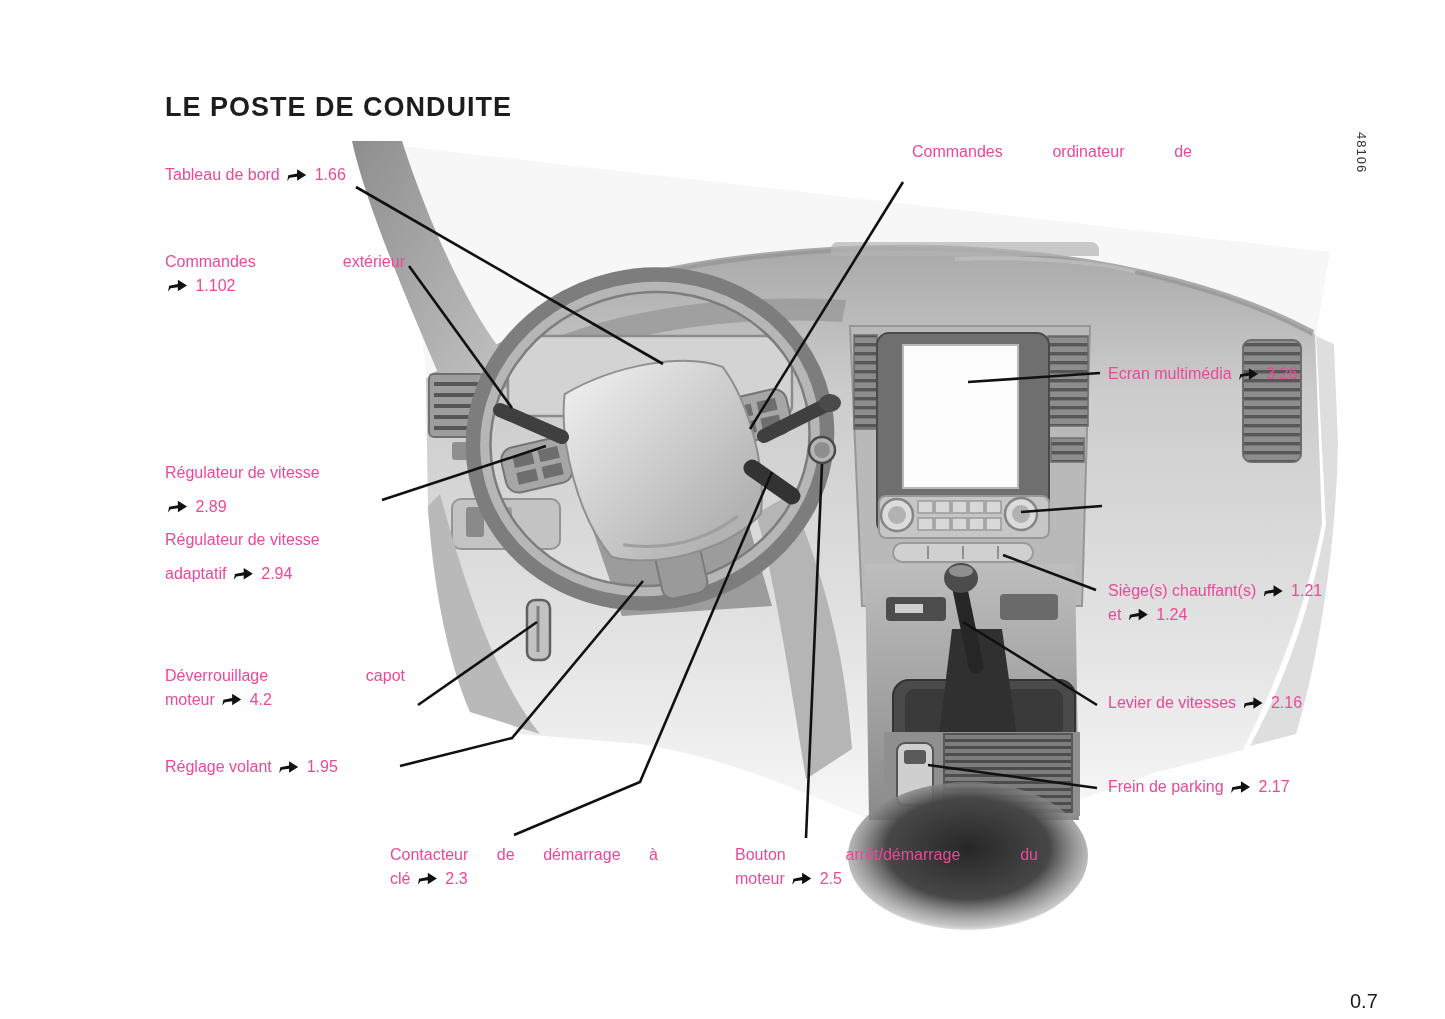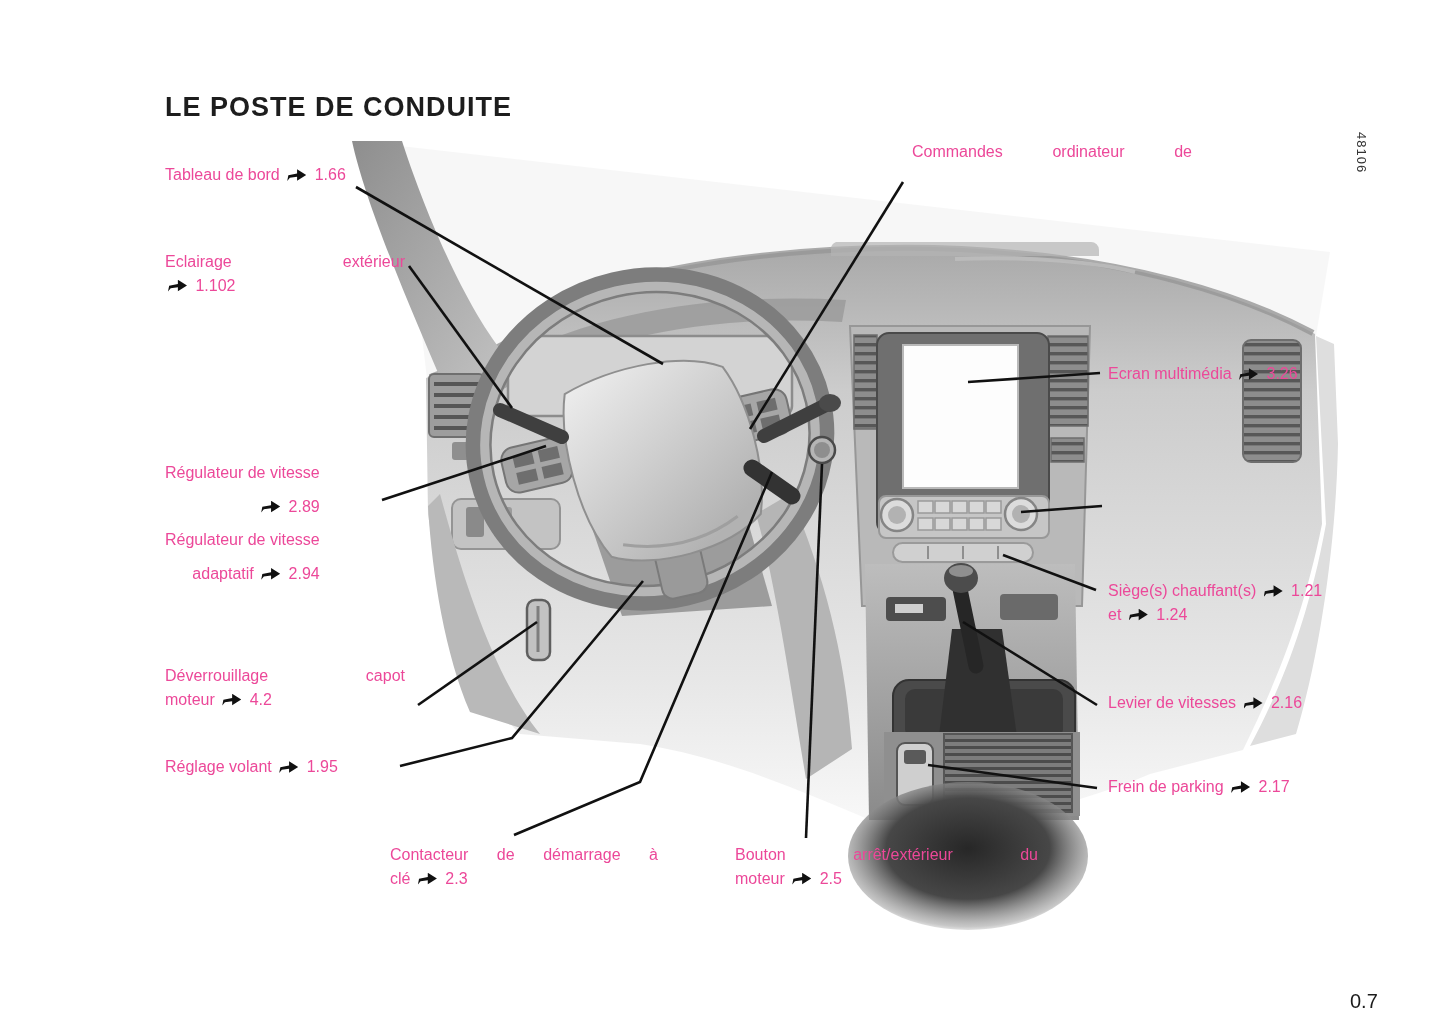--- a/index.html
+++ b/index.html
@@ -4,21 +4,21 @@
 <style>
   html,body{margin:0;padding:0;background:#fff;}
   #page{position:relative;width:1445px;height:1019px;background:#ffffff;overflow:hidden;
         font-family:"Liberation Sans",sans-serif;color:#1c1c1c;margin-top:44px;}
   #art{position:absolute;left:0;top:0;}
   .ttl{position:absolute;left:165px;top:30px;font-size:27px;font-weight:bold;letter-spacing:1px;color:#1d1d1d;}
   .lbl{position:absolute;font-size:16px;line-height:23.5px;color:#ec4899;}
   .nw{white-space:nowrap;}
   .j{text-align:justify;text-align-last:justify;}
   .ls{letter-spacing:2.2px;}
-  .reg{line-height:33.6px;text-align:right;}
+  .reg{line-height:33.6px;}
   .fig{position:absolute;left:1354px;top:88px;font-size:13px;color:#333;
        writing-mode:vertical-rl;text-orientation:sideways;letter-spacing:1px;}
   .pg{position:absolute;left:1350px;top:946px;font-size:20px;color:#1c1c1c;}
   .ref-arrow{display:inline-block;width:19px;height:12px;margin:0 4px 0 3px;background:#111;
      clip-path:polygon(0% 100%,6% 52%,52% 38%,52% 2%,100% 50%,52% 98%,52% 64%,14% 72%);
      vertical-align:-1px;}
 </style>
 </head>
 <body>
 
@@ -195,21 +195,21 @@
   <h1 class="ttl">LE POSTE DE CONDUITE</h1>
   <div class="fig">48106</div>
 
   <div class="lbl nw" style="left:165px;top:119px">Tableau de bord <span class="ref-arrow"></span> 1.66</div>
 
   <div class="lbl" style="left:912px;top:96px;width:280px">
     <div class="j">Commandes ordinateur de</div>
   </div>
 
   <div class="lbl" style="left:165px;top:206px;width:240px">
-    <div class="j">Eclairage extérieur</div>
+    <div class="j">Commandes extérieur</div>
     <div><span class="ref-arrow"></span> 1.102</div>
   </div>
 
   <div class="lbl reg nw" style="left:165px;top:412px">
     <div>Régulateur de vitesse</div>
     <div><span class="ref-arrow"></span> 2.89</div>
     <div>Régulateur de vitesse</div>
     <div>adaptatif <span class="ref-arrow"></span> 2.94</div>
   </div>
 
@@ -219,21 +219,21 @@
   </div>
 
   <div class="lbl nw" style="left:165px;top:711px">Réglage volant <span class="ref-arrow"></span> 1.95</div>
 
   <div class="lbl" style="left:390px;top:799px;width:268px">
     <div class="j">Contacteur de démarrage à</div>
     <div>clé <span class="ref-arrow"></span> 2.3</div>
   </div>
 
   <div class="lbl" style="left:735px;top:799px;width:303px">
-    <div class="j">Bouton arrêt/extérieur du</div>
+    <div class="j">Bouton arrêt/démarrage du</div>
     <div>moteur <span class="ref-arrow"></span> 2.5</div>
   </div>
 
   <div class="lbl nw" style="left:1108px;top:318px">Ecran multimédia <span class="ref-arrow"></span> 3.26</div>
 
 
   <div class="lbl" style="left:1108px;top:535px">
     <div class="nw">Siège(s) chauffant(s) <span class="ref-arrow"></span> 1.21</div>
     <div>et <span class="ref-arrow"></span> 1.24</div>
   </div>

